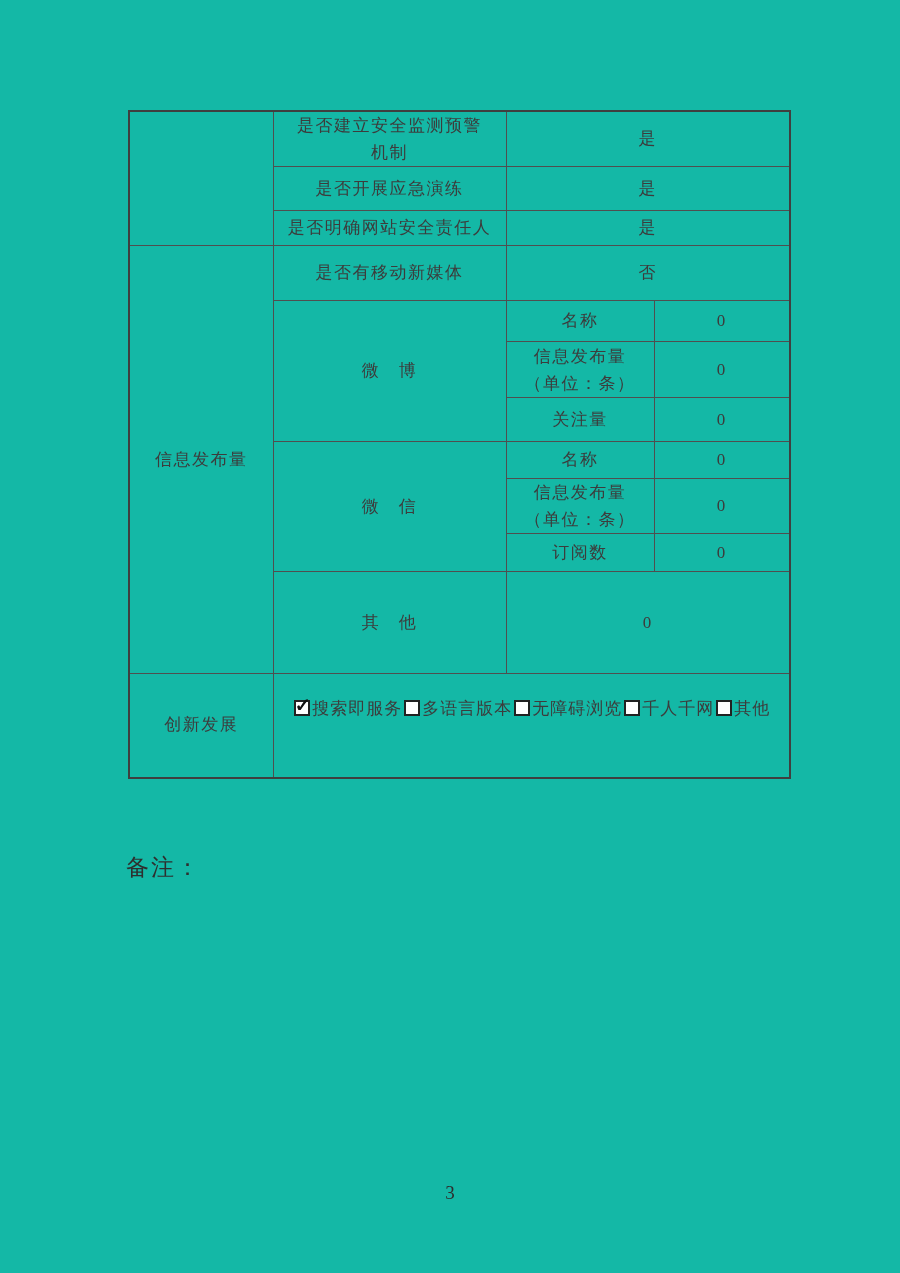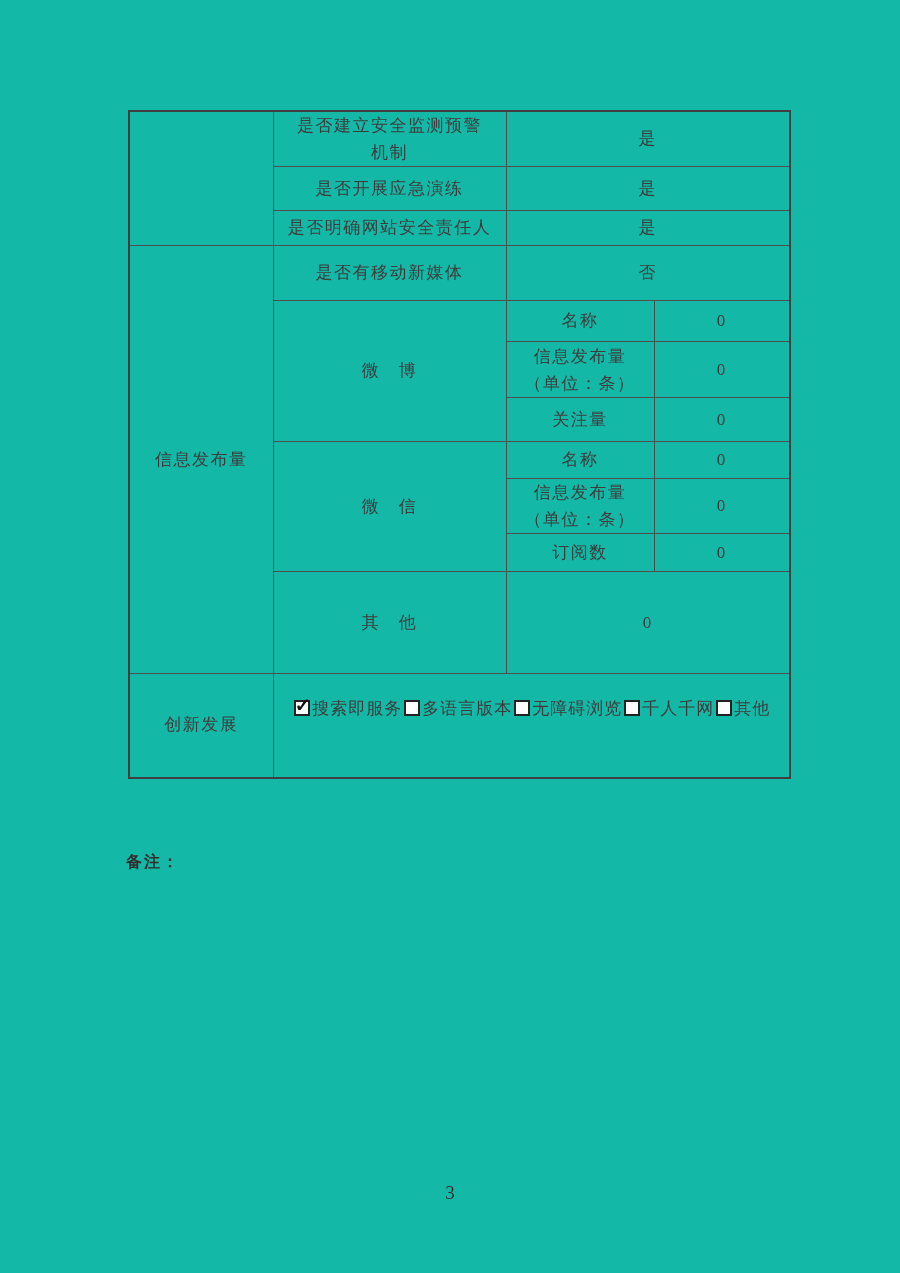--- a/index.html
+++ b/index.html
@@ -60,22 +60,22 @@
     font-size: 20px;
     font-weight: bold;
     color: #111111;
     font-family: "DejaVu Sans", sans-serif;
     text-shadow: 0.6px 0 0 #111111;
   }
   .notes {
     position: absolute;
     left: 126px;
     top: 852px;
-    font-size: 16px;
-    font-weight: bold;
+    font-size: 23px;
+    font-weight: normal;
     letter-spacing: 2px;
     color: #2e2e2e;
   }
   .page-number {
     position: absolute;
     left: 0;
     top: 1182px;
     width: 100%;
     text-align: center;
     font-size: 19px;

